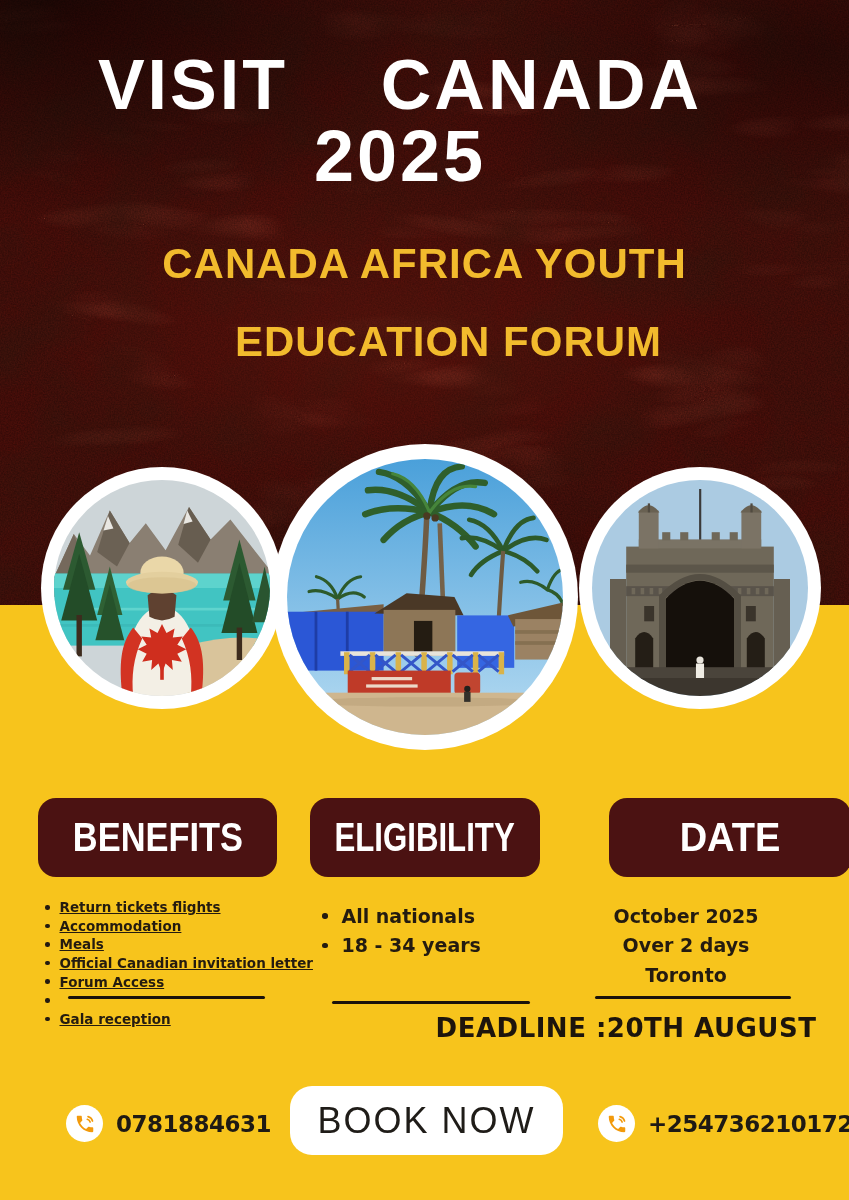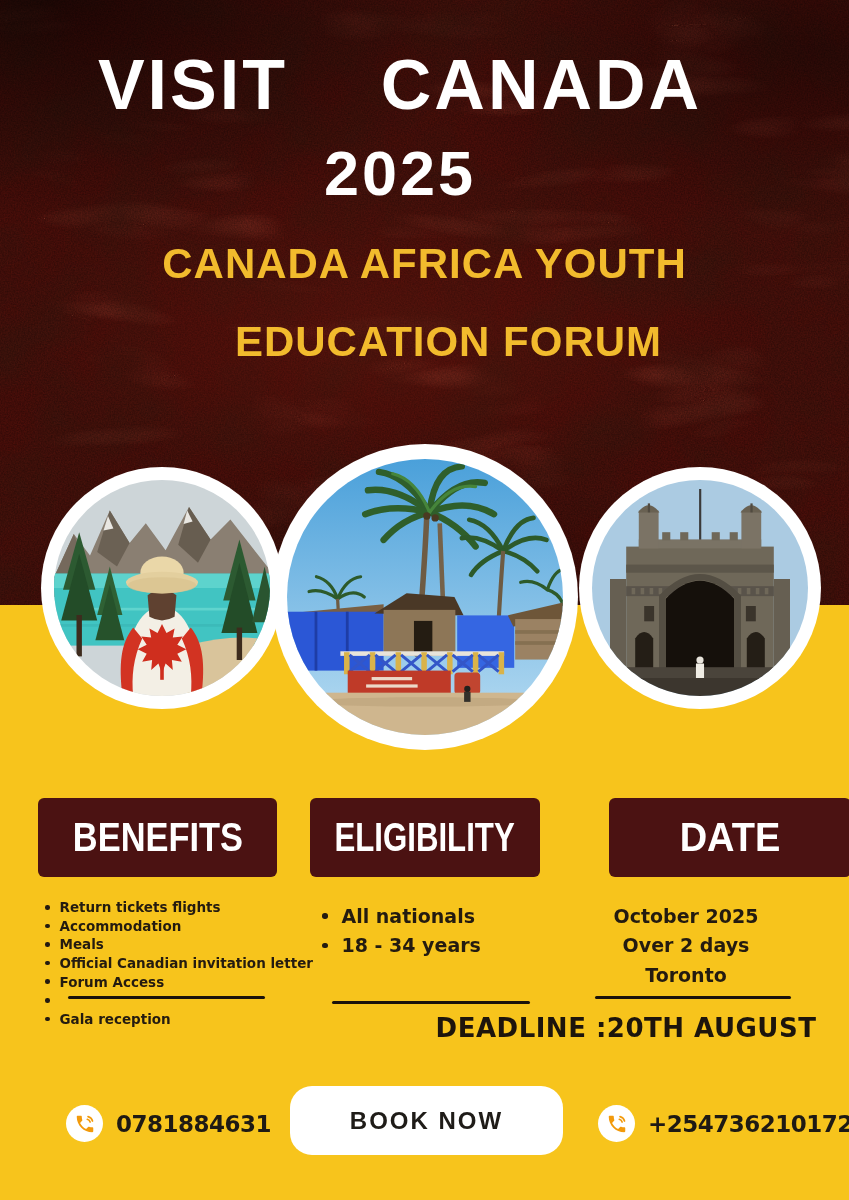--- a/index.html
+++ b/index.html
@@ -12,52 +12,52 @@
   .band-shade{position:absolute;inset:0;
     background:
       radial-gradient(120% 80% at 6% 0%, rgba(0,0,0,.55), transparent 45%),
       radial-gradient(90% 60% at 96% 8%, rgba(0,0,0,.38), transparent 52%),
       radial-gradient(70% 45% at 45% 55%, rgba(130,28,16,.25), transparent 60%),
       radial-gradient(100% 50% at 50% 108%, rgba(25,3,2,.45), transparent 60%);}
 
   
   .title-block{position:absolute;top:50px;left:0;width:800px;text-align:center;color:#ffffff;z-index:4;}
   .title-line1{font-size:70px;font-weight:bold;letter-spacing:3px;word-spacing:24px;line-height:1;white-space:pre;}
-  .title-line2{font-size:63px;font-weight:bold;letter-spacing:3px;line-height:1;margin-top:22px;}
+  .title-line2{font-size:72px;font-weight:bold;letter-spacing:3px;line-height:1;}
   .subtitle-block{position:absolute;top:243px;left:0;width:849px;text-align:center;color:#F2BB2D;z-index:4;}
   .subtitle-line{font-size:42px;font-weight:bold;letter-spacing:1px;line-height:1;}
   .subtitle-line + .subtitle-line{margin-top:36px;margin-left:48px;}
 
   
   .photo{position:absolute;border-radius:50%;background:#ffffff;z-index:2;}
   .photo .img{position:absolute;border-radius:50%;overflow:hidden;}
   .photo .img svg{display:block;width:100%;height:100%;}
   .photo1{left:41px;top:467px;width:242px;height:242px;}
   .photo1 .img{inset:13px;}
   .photo2{left:272px;top:444px;width:306px;height:306px;z-index:3;}
   .photo2 .img{inset:15px;}
   .photo3{left:579px;top:467px;width:242px;height:242px;}
   .photo3 .img{inset:13px;}
 
   
-  .pill{position:absolute;top:798px;height:79px;background:#4B1212;border-radius:6px;
+  .pill{position:absolute;top:798px;height:79px;background:#4B1212;border-radius:18px;
         color:#fff;font-weight:bold;display:flex;align-items:center;justify-content:center;z-index:4;}
   .pill-benefits{left:38px;width:239px;font-size:40px;}
   .pill-benefits .pill-label{transform:scaleX(.86);}
   .pill-eligibility{left:310px;width:230px;font-size:40px;}
   .pill-eligibility .pill-label{transform:scaleX(.78);}
   .pill-date{left:565px;width:242px;font-size:40px;margin-left:44px;}
   .pill-date .pill-label{transform:scaleX(.95);}
 
   
   .list{list-style:none;margin:0;padding:0;position:absolute;color:#241B10;z-index:4;}
   .list li{display:flex;align-items:center;}
   .dot{border-radius:50%;background:#241B10;flex:0 0 auto;}
   .benefits-list{left:45px;top:898px;width:280px;font-size:13.5px;font-weight:bold;
-                 font-family:"DejaVu Sans",sans-serif;}
+                 font-family:"DejaVu Sans",sans-serif;text-decoration:underline;}
   .benefits-list li{height:18.6px;}
   .benefits-list .dot{width:4.5px;height:4.5px;margin-right:10px;}
   .eligibility-list{left:322px;top:901px;width:230px;font-size:19px;font-weight:bold;
                  font-family:"DejaVu Sans",sans-serif;}
   .eligibility-list li{height:29.6px;}
   .eligibility-list .dot{width:5.5px;height:5.5px;margin-right:14px;}
   .date-list{left:565px;top:901px;width:242px;font-size:19px;font-weight:bold;text-align:center;
                  font-family:"DejaVu Sans",sans-serif;}
   .date-list li{height:29.6px;justify-content:center;}
 
@@ -73,21 +73,21 @@
   
   .phone-row{position:absolute;display:flex;align-items:center;gap:13px;z-index:4;}
   .phone-left{left:66px;top:1105px;}
   .phone-right{left:598px;top:1105px;}
   .phone-badge{width:37px;height:37px;border-radius:50%;background:#ffffff;
                display:flex;align-items:center;justify-content:center;flex:0 0 auto;}
   .phone-number{font-size:23px;font-weight:bold;letter-spacing:-.5px;color:#1F1A14;
                 font-family:"DejaVu Sans",sans-serif;}
   .book-now{position:absolute;left:290px;top:1086px;width:273px;height:69px;background:#ffffff;
             border:none;border-radius:22px;display:flex;align-items:center;justify-content:center;
-            font-size:24px;font-weight:bold;letter-spacing:2px;color:#1F1C18;cursor:pointer;z-index:4;
+            font-size:36px;font-weight:normal;letter-spacing:2px;color:#1F1C18;cursor:pointer;z-index:4;
             font-family:"Liberation Sans",sans-serif;}
 </style>
 </head>
 <body>
 
 <div class="poster">
 
   <div class="top-band">
     <svg class="grain" width="849" height="605" xmlns="http://www.w3.org/2000/svg">
       <defs>

